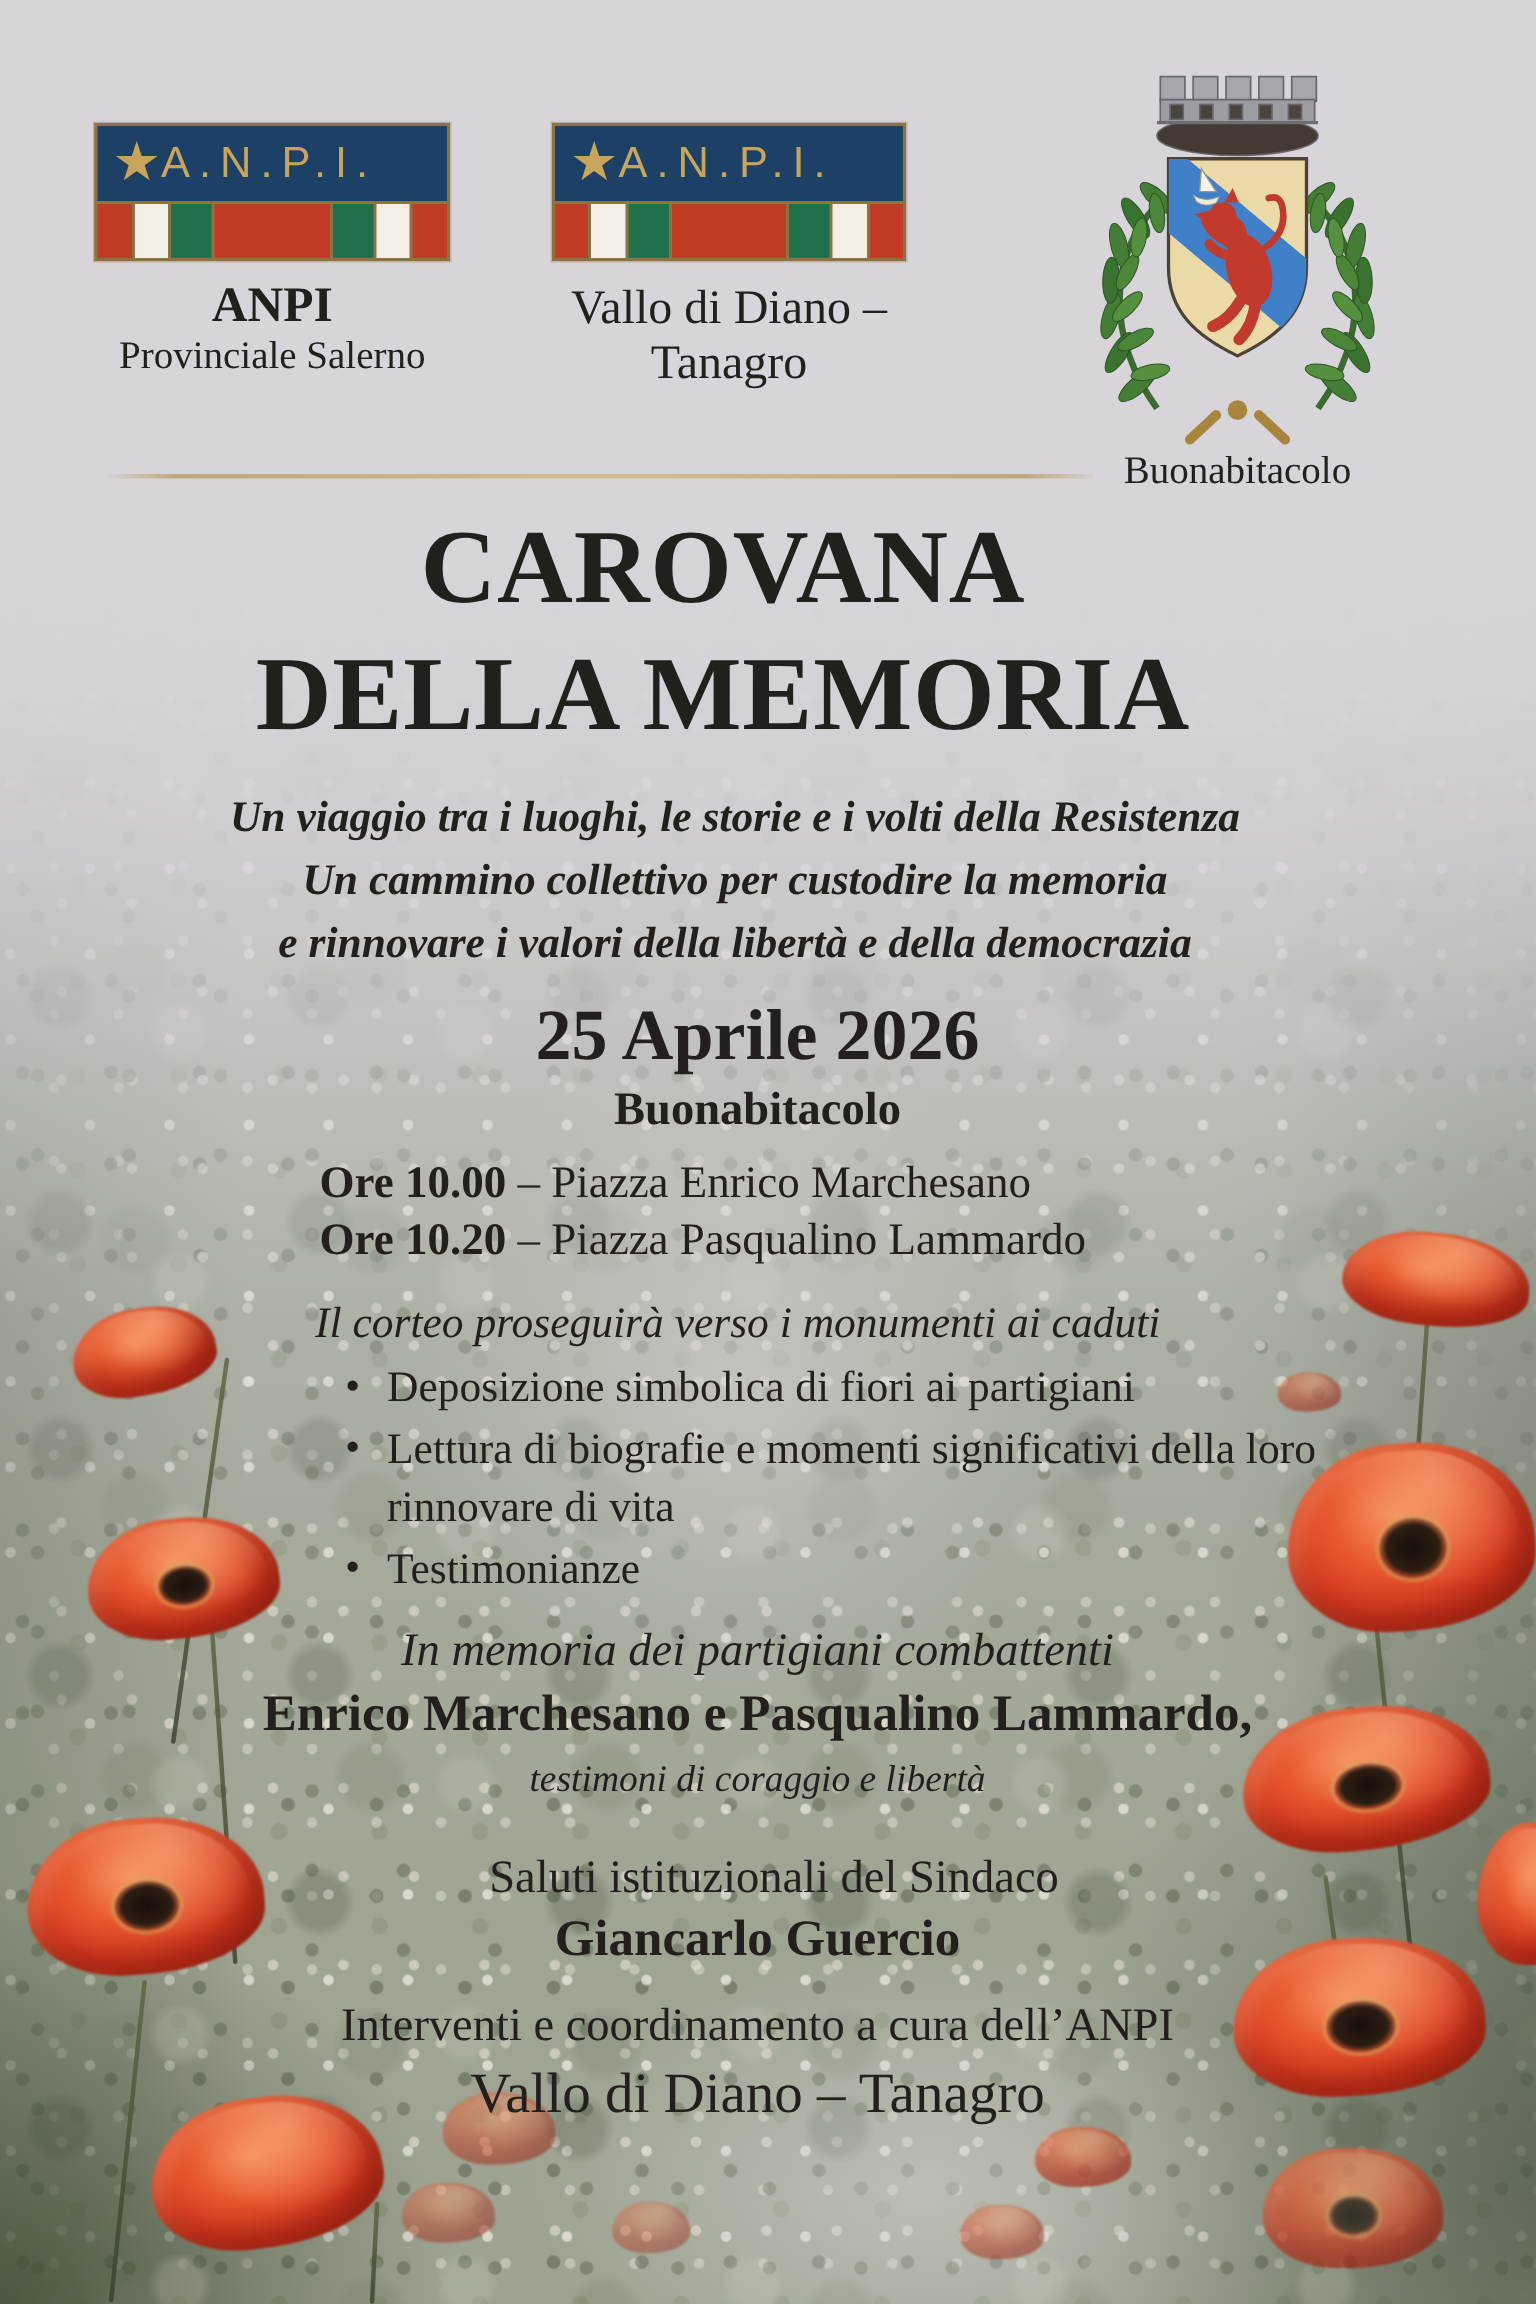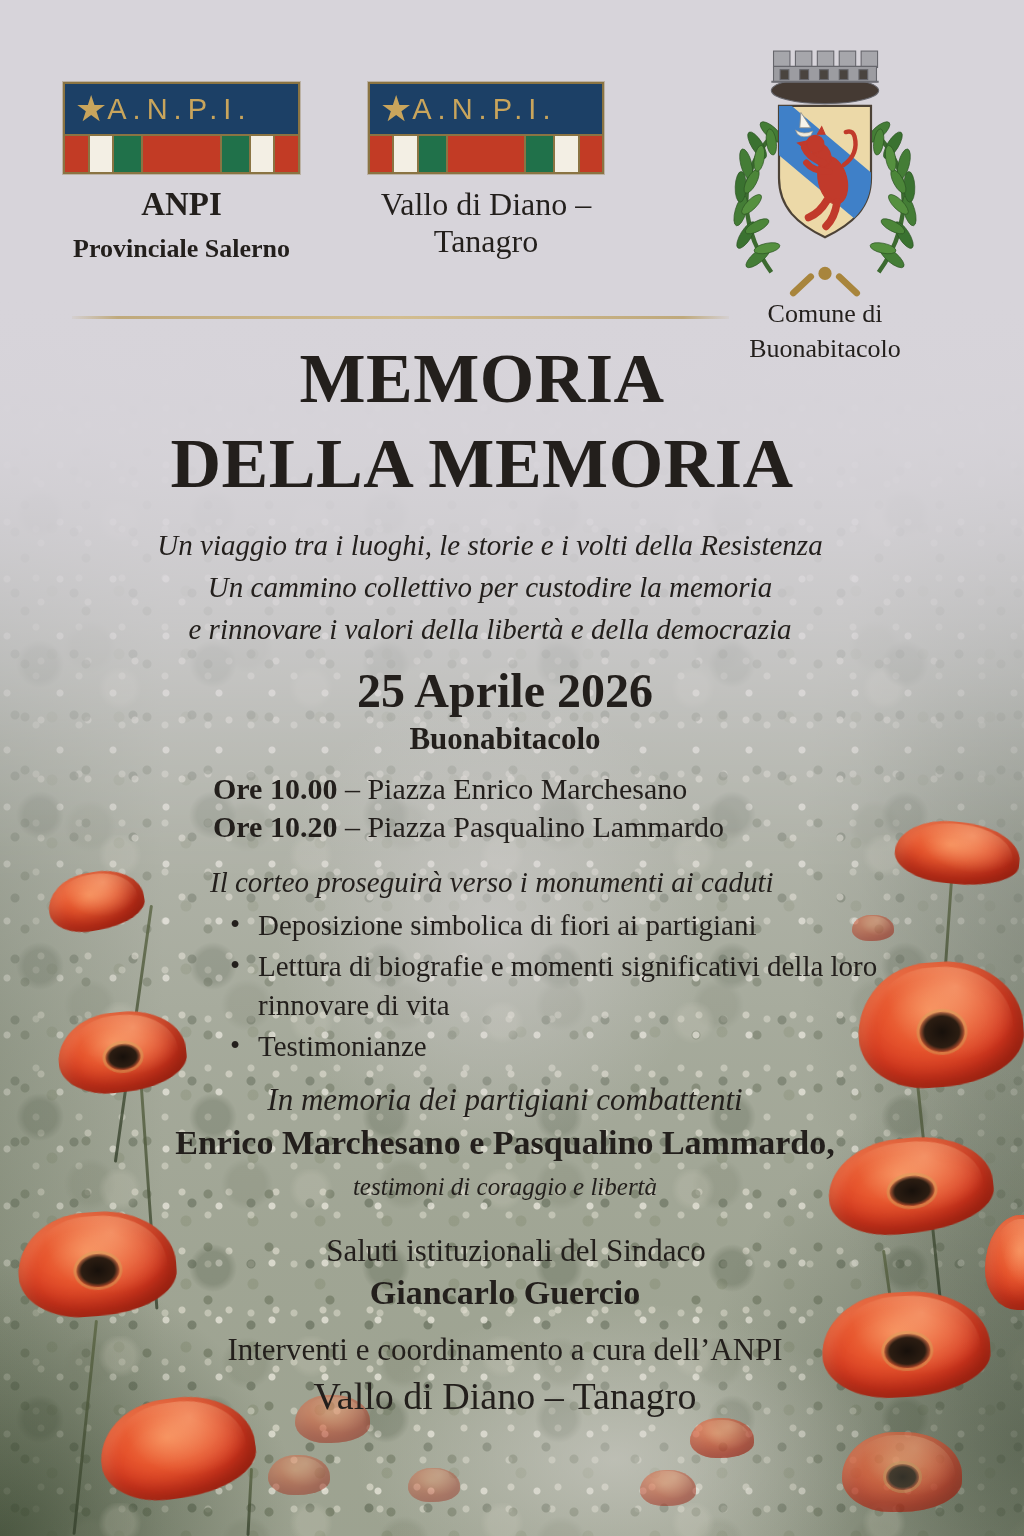--- a/index.html
+++ b/index.html
@@ -52,32 +52,32 @@
   .badge-star{color:var(--anpi_gold,#c9a55c);font-size:36px;line-height:1;font-family:"DejaVu Sans",sans-serif;}
   .badge-text{flex:1;text-align:left;color:var(--anpi_gold,#c9a55c);font-family:"Liberation Sans","DejaVu Sans",sans-serif;
     font-size:29px;letter-spacing:6px;font-weight:400;}
   .badge-ribbon{flex:1;display:flex;gap:2px;margin-top:2px;}
   .badge-ribbon span{display:block;}
   .seg-r{flex:10;background:var(--flag_red,#c23b25);}
   .seg-w{flex:10;background:var(--flag_white,#f3efe4);}
   .seg-g{flex:12;background:var(--flag_green,#20714a);}
   .seg-rc{flex:34;background:var(--flag_red,#c23b25);}
   .logo-title{font-size:33px;font-weight:bold;margin-top:12px;line-height:36px;}
-  .logo-sub{font-size:26px;line-height:30px;margin-top:12px;font-weight:bold;}
+  .logo-sub{font-size:26px;line-height:30px;margin-top:0;}
   .logo-title2{font-size:32px;line-height:37px;margin-top:12px;}
   .crest-caption{font-size:26px;line-height:35px;}
 
   .divider{position:absolute;left:72px;top:316px;width:657px;height:3px;
     background:linear-gradient(90deg, rgba(191,169,124,.1), var(--gold_line,#bfa97c) 7%, #d2bd90 50%, var(--gold_line,#bfa97c) 93%, rgba(191,169,124,.1));}
 
   
   .sec{position:absolute;color:var(--ink,#231f1c);}
   .center{text-align:center;}
   .title{left:0;top:336px;width:964px;font-size:70px;line-height:85px;font-weight:bold;letter-spacing:.5px;}
-  .subtitle{left:0;top:524px;width:980px;font-size:29px;line-height:42px;font-style:italic;}
+  .subtitle{left:0;top:524px;width:980px;font-size:29px;line-height:42px;font-style:italic;font-weight:bold;}
   .date-day{left:0;top:664px;width:1010px;font-size:48px;line-height:54px;font-weight:bold;text-align:center;}
   .date-place{left:0;top:722px;width:1010px;font-size:31px;line-height:34px;font-weight:bold;}
   .schedule{left:213px;top:770px;font-size:30px;line-height:38px;}
   .schedule .t{font-weight:bold;}
   .note{left:210px;top:866px;font-size:29px;font-style:italic;}
   .bullets{left:222px;top:906px;width:660px;list-style:none;margin:0;padding:0;}
   .bullets li{position:relative;font-size:29px;line-height:39px;padding-left:36px;margin-bottom:2px;}
   .bullets .dot{position:absolute;left:8px;top:-1px;}
   .memorial{left:0;top:1080px;width:1010px;}
   .mem1{font-size:31px;line-height:40px;font-style:italic;}
@@ -239,28 +239,27 @@
         <path d="M98,86 l4,-7 3,7 z"></path>
         <path d="M104,112 Q90,108 86,98" fill="none" stroke-width="6" stroke-linecap="round"></path>
         <path d="M109,120 Q94,120 88,112" fill="none" stroke-width="6" stroke-linecap="round"></path>
         <path d="M107,146 Q100,158 90,162" fill="none" stroke-width="7" stroke-linecap="round"></path>
         <path d="M116,148 Q114,162 106,170" fill="none" stroke-width="7" stroke-linecap="round"></path>
         <path d="M122,114 Q136,104 132,88 Q130,82 124,84" fill="none" stroke-width="4" stroke-linecap="round"></path>
       </g>
     </g>
   </svg>
   <div class="hblock crest-caption" style="left:710px;top:296px;width:230px;">
-    <div>Comune di</div>
     <div>Buonabitacolo</div>
   </div>
 
   <div class="divider"></div>
 
   <div class="sec title center">
-    <div>MEMORIA</div>
+    <div>CAROVANA</div>
     <div>DELLA MEMORIA</div>
   </div>
 
   <div class="sec subtitle center">
     <div>Un viaggio tra i luoghi, le storie e i volti della Resistenza</div>
     <div>Un cammino collettivo per custodire la memoria</div>
     <div>e rinnovare i valori della libertà e della democrazia</div>
   </div>
 
   <div class="sec date-day center">25 Aprile 2026</div>

